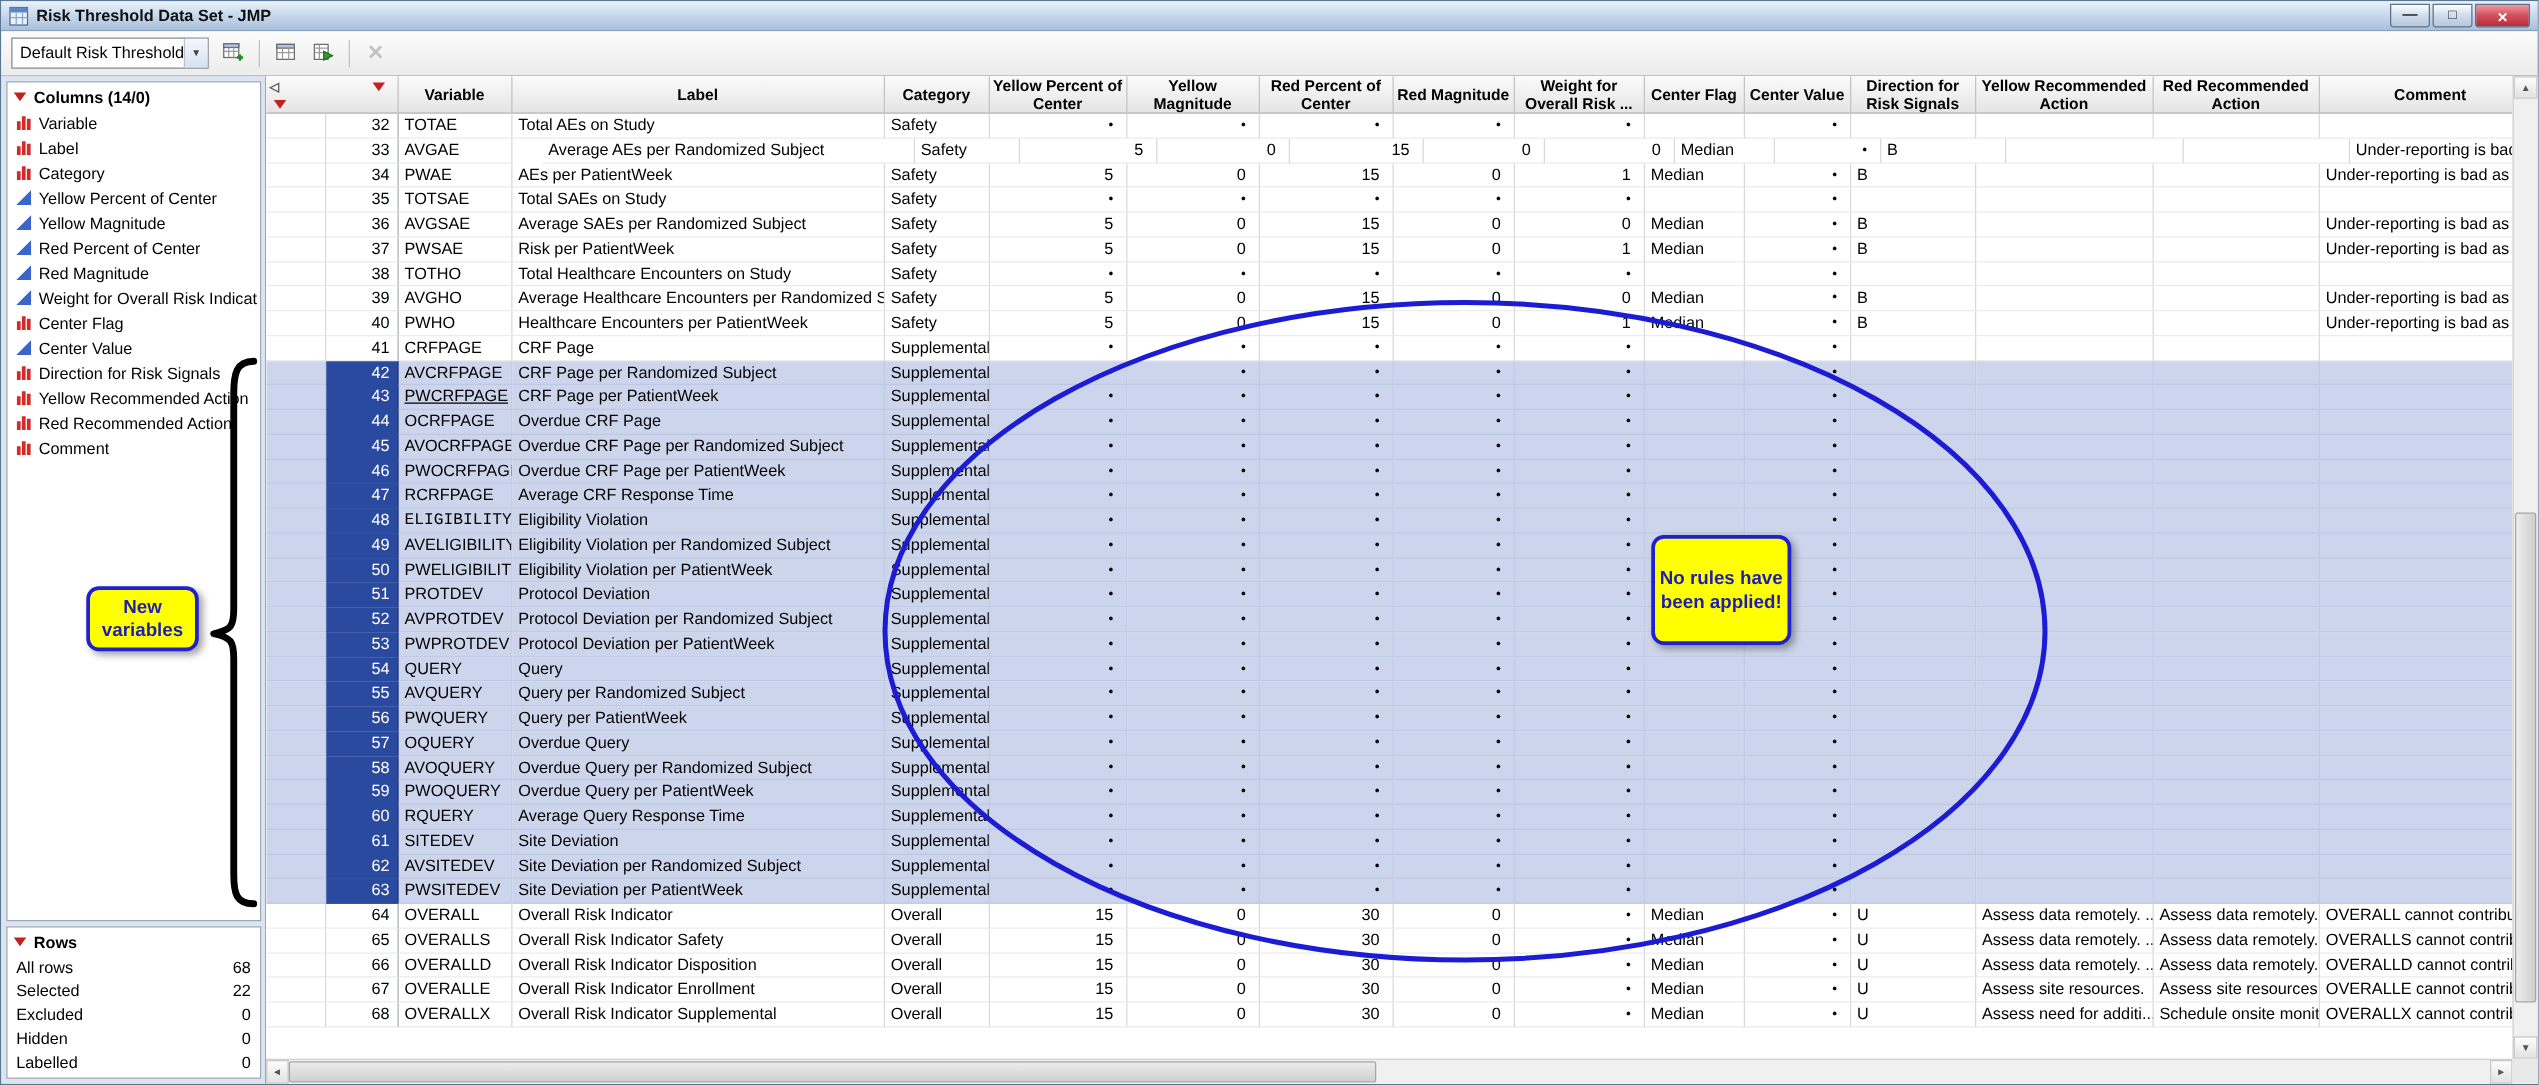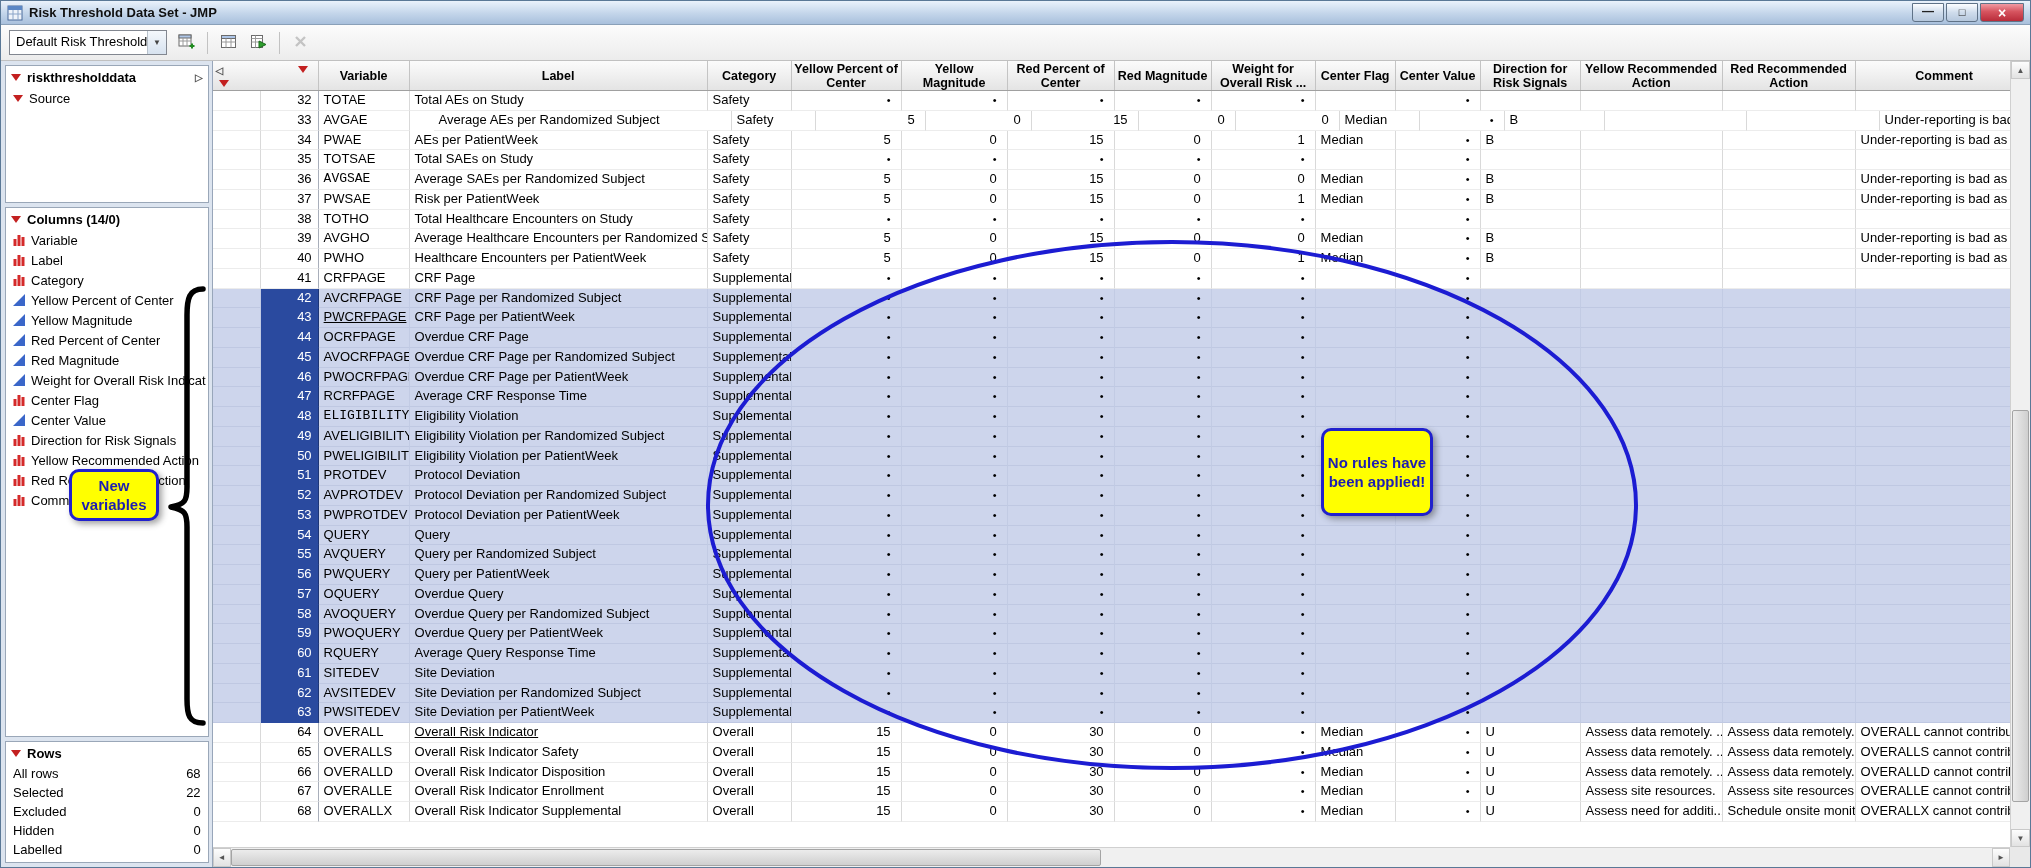--- a/index.html
+++ b/index.html
@@ -146,31 +146,20 @@
           <span class="tb-icon"><svg width="17" height="17" viewBox="0 0 17 17">
               <path d="M4 4l9 9M13 4l-9 9" stroke="#8a8a8a" stroke-width="2.4"></path>
             </svg></span>
         </div>
       </div>
   </div>
 
   <div class="main">
 
     <div class="sidebar">
-      <div class="panel panel-top">
-        <div class="panel-header">
-          <span class="red-tri"></span>
-          <span class="ph-label">riskthresholddata</span>
-          <span class="expand-arrow">▷</span>
-        </div>
-        <div class="sb-item">
-          <span class="red-tri"></span>
-          <span class="sb-label">Source</span>
-        </div>
-      </div>
       <div class="panel panel-columns">
         <div class="panel-header">
           <span class="red-tri"></span>
           <span class="ph-label">Columns (14/0)</span>
         </div>
         <div id="columns-list">
             <div class="sb-item">
               <span class="sb-icon">
                 <svg width="12" height="12" viewBox="0 0 12 12">
                   <rect x="0.5" y="5" width="3" height="7" fill="#d42a2a"></rect>
@@ -422,21 +411,21 @@
               <div class="cell" style="width: 80px;"></div>
               <div class="cell r dot" style="width: 85px;">•</div>
               <div class="cell" style="width: 100px;"></div>
               <div class="cell" style="width: 142px;"></div>
               <div class="cell" style="width: 133px;"></div>
               <div class="cell" style="width: 178px;"></div>
             </div>
             <div class="grow">
               <div class="cell rs" style="width: 48px;"></div>
               <div class="cell rn" style="width: 58px;">36</div>
-              <div class="cell" style="width: 91px; font-family: Liberation Mono, monospace;">AVGSAE</div>
+              <div class="cell" style="width: 91px;">AVGSAE</div>
               <div class="cell" style="width: 298px;">Average SAEs per Randomized Subject</div>
               <div class="cell" style="width: 84px;">Safety</div>
               <div class="cell r" style="width: 110px;">5</div>
               <div class="cell r" style="width: 106px;">0</div>
               <div class="cell r" style="width: 107px;">15</div>
               <div class="cell r" style="width: 97px;">0</div>
               <div class="cell r" style="width: 104px;">0</div>
               <div class="cell" style="width: 80px;">Median</div>
               <div class="cell r dot" style="width: 85px;">•</div>
               <div class="cell" style="width: 100px;">B</div>
@@ -927,21 +916,21 @@
               <div class="cell r dot" style="width: 85px;">•</div>
               <div class="cell" style="width: 100px;"></div>
               <div class="cell" style="width: 142px;"></div>
               <div class="cell" style="width: 133px;"></div>
               <div class="cell" style="width: 178px;"></div>
             </div>
             <div class="grow">
               <div class="cell rs" style="width: 48px;"></div>
               <div class="cell rn" style="width: 58px;">64</div>
               <div class="cell" style="width: 91px;">OVERALL</div>
-              <div class="cell" style="width: 298px; text-decoration: underline;">Overall Risk Indicator</div>
+              <div class="cell" style="width: 298px;">Overall Risk Indicator</div>
               <div class="cell" style="width: 84px;">Overall</div>
               <div class="cell r" style="width: 110px;">15</div>
               <div class="cell r" style="width: 106px;">0</div>
               <div class="cell r" style="width: 107px;">30</div>
               <div class="cell r" style="width: 97px;">0</div>
               <div class="cell r dot" style="width: 104px;">•</div>
               <div class="cell" style="width: 80px;">Median</div>
               <div class="cell r dot" style="width: 85px;">•</div>
               <div class="cell" style="width: 100px;">U</div>
               <div class="cell" style="width: 142px;">Assess data remotely. ...</div>

